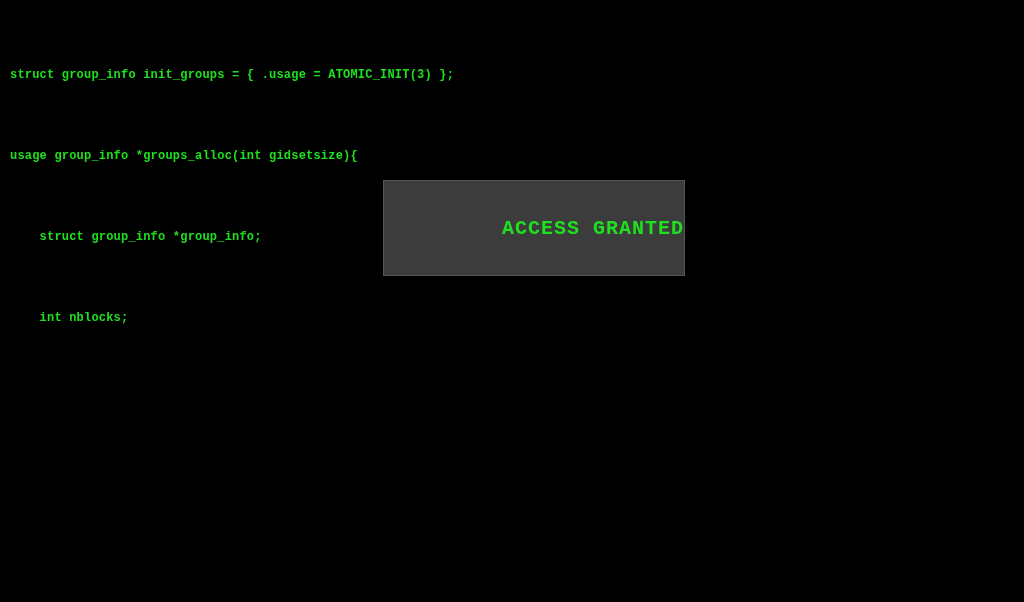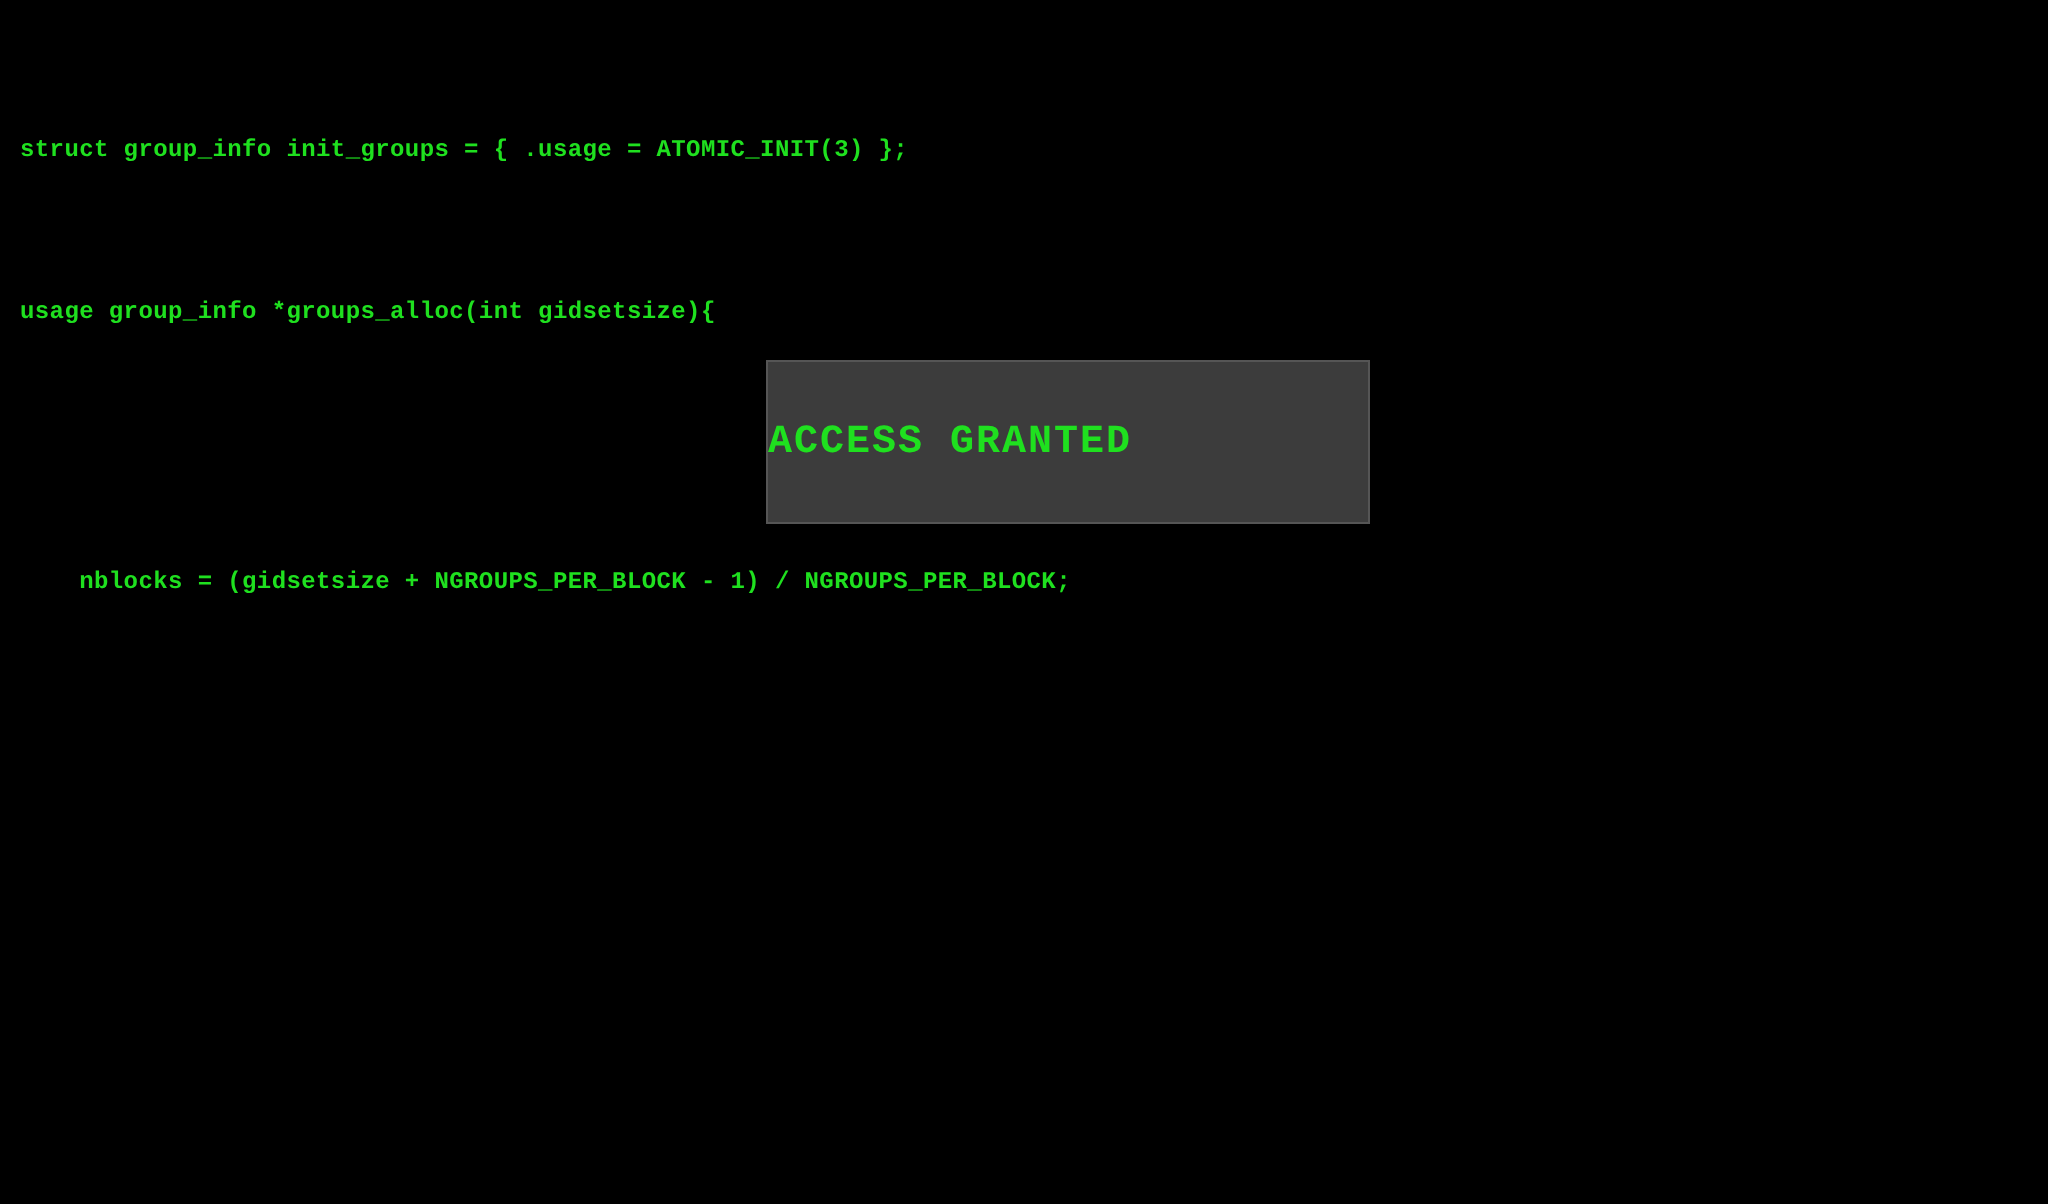--- a/index.html
+++ b/index.html
@@ -21,44 +21,45 @@
     letter-spacing: 0.2px;
   }
   .code-line {
     display: block;
   }
   .modal {
     position: absolute;
     top: 181px;
     left: 384px;
     width: 300px;
-    height: 80px;
+    height: 94px;
     background: #3c3c3c;
     display: flex;
     align-items: center;
-    justify-content: flex-start;
+    justify-content: flex-end;
     box-shadow: 0 0 0 1px rgba(0,0,0,0);
     outline: 1px solid #555;
   }
   .modal-text {
     color: #1fe01f;
     font-family: 'Consolas', 'Monaco', 'Courier New', monospace;
     font-size: 20px;
     font-weight: bold;
     letter-spacing: 1px;
   }
 </style>
 </head>
 <body>
 
 <div class="terminal">
   <span class="code-line">struct group_info init_groups = { .usage = ATOMIC_INIT(3) };</span>
   <span class="code-line">usage group_info *groups_alloc(int gidsetsize){</span>
+  <span class="code-line">    struct group_info *group_info;</span>
+  <span class="code-line">    int nblocks;</span>
   <span class="code-line"></span>
-  <span class="code-line">    nblocks = (gidsetsize + NGROUPS_PER_BLOCK - 1) / NGROUPS_PER_BLOCK;</span>
   
   
   
   
   
   
   
   
   <span class="code-line"></span>
   

